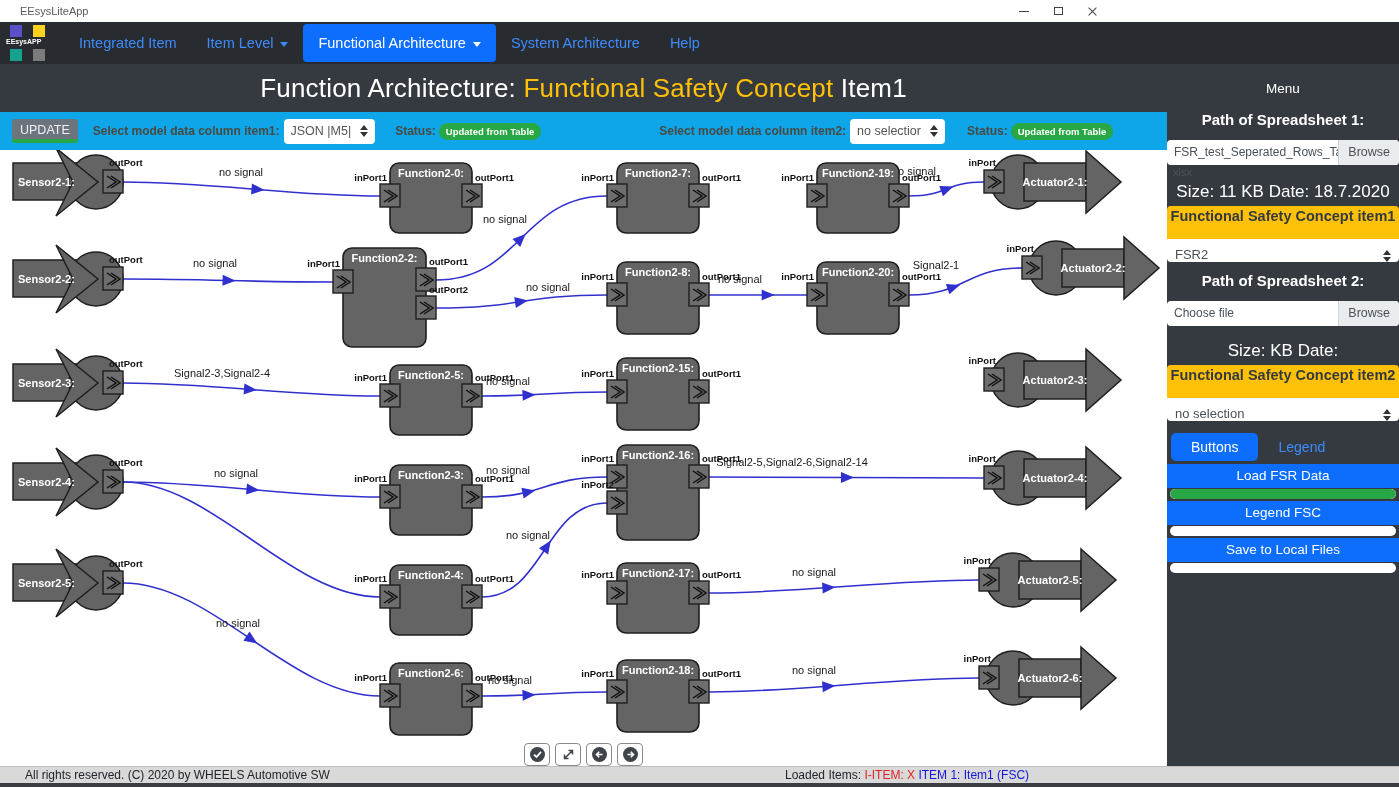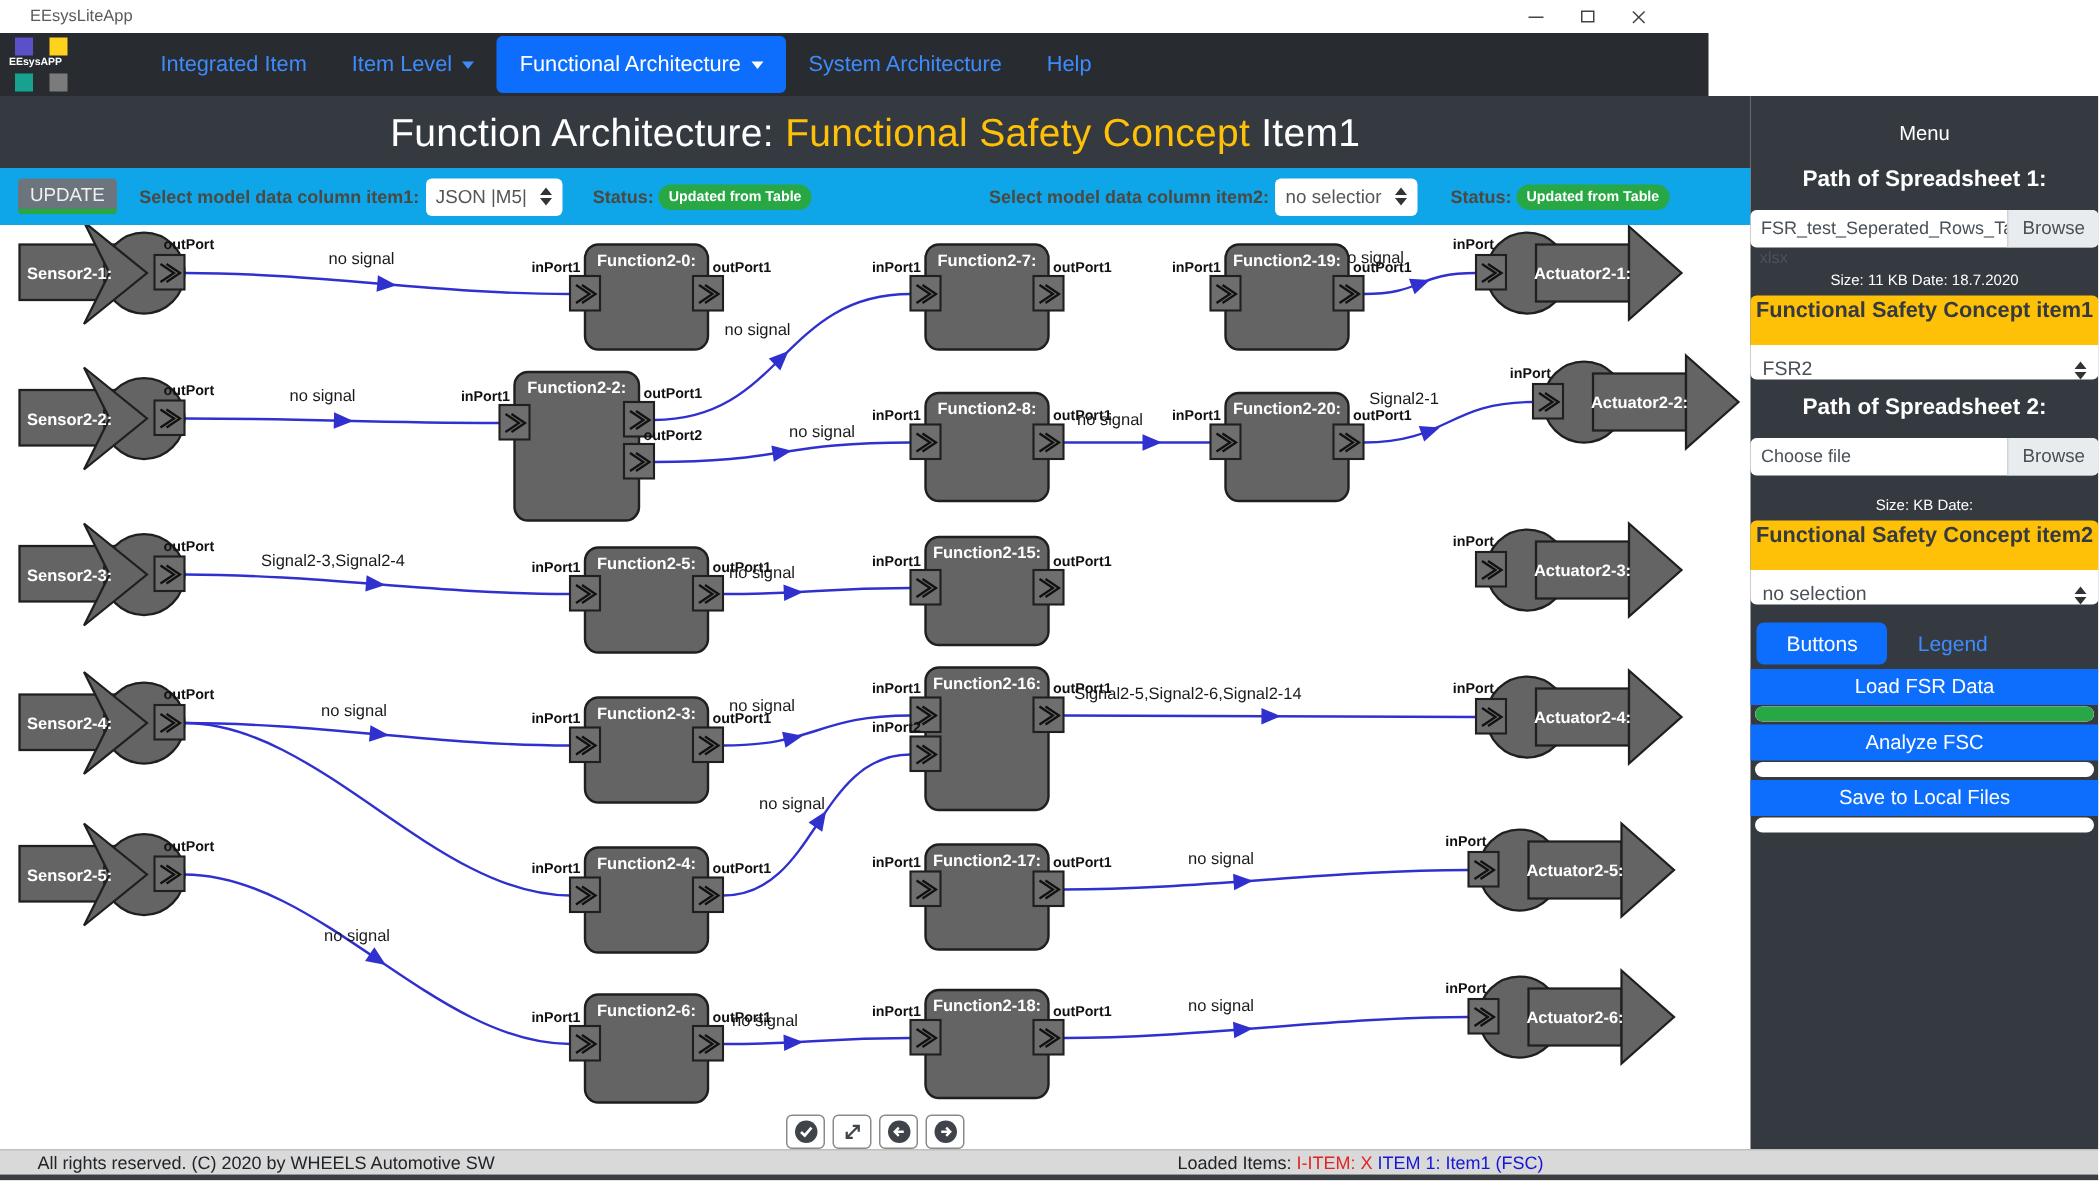--- a/index.html
+++ b/index.html
@@ -13,21 +13,21 @@
   .wincontrols { position:absolute; right:8px; top:0; height:22px; display:flex; }
   .winbtn { width:34px; height:22px; display:flex; align-items:center; justify-content:center; position:relative; }
   .min-glyph { width:10px; height:1px; background:#444; display:block; }
   .max-glyph { width:9px; height:8px; border:1px solid #444; display:block; }
   .close-glyph { position:relative; width:11px; height:11px; display:block; }
   .close-glyph::before, .close-glyph::after { content:""; position:absolute; left:5px; top:0; width:1px; height:11px; background:#444; }
   .close-glyph::before { transform:rotate(45deg); }
   .close-glyph::after { transform:rotate(-45deg); }
 
   
-  .navbar { position:absolute; top:22px; left:0; width:1139px; height:42px; background:#282c31; display:flex; align-items:center;gap:28px; }
+  .navbar { position:absolute; top:22px; left:0; width:1399px; height:42px; background:#282c31; display:flex; align-items:center; }
   .logo { position:relative; width:48px; height:38px; margin-left:6px; flex:none; }
   .logo .sq { position:absolute; width:12px; height:12px; }
   .sq-purple { left:4px; top:1px;  background:#5a50c8; }
   .sq-yellow { left:27px; top:1px; background:#ffd21e; }
   .sq-teal   { left:4px; top:25px; background:#17a28f; }
   .sq-gray   { left:27px; top:25px;background:#7b7b7b; }
   .logo .logotext { position:absolute; left:0; top:14px; font-size:7px; font-weight:bold; color:#fff; letter-spacing:0; }
   .navitems { display:flex; align-items:center; margin-left:10px; }
   .navitem { color:#3d8bfd; font-size:14.5px; padding:11px 15px; cursor:pointer; white-space:nowrap; }
   .navitem.active { background:#0d6efd; color:#fff; border-radius:4px; }
@@ -68,21 +68,21 @@
   .bottomstrip { position:absolute; top:783px; left:0; width:1399px; height:4px; background:#3a3e42; }
 
   
   .sidebar { position:absolute; top:64px; left:1167px; width:232px; height:702px; background:#343a40; color:#fff; }
   .menu { text-align:center; padding:17px 0 15px 0; font-size:13.5px; cursor:pointer; }
   .sheethead { text-align:center; font-size:15px; font-weight:bold; margin-bottom:12px; }
   .filegroup { display:flex; height:25px; background:#fff; border-radius:4px; overflow:hidden; cursor:pointer; }
   .fileval { flex:1; font-size:12px; color:#495057; padding:5px 0 0 7px; white-space:nowrap; overflow:hidden; }
   .browse { background:#e9ecef; border-left:1px solid #ced4da; font-size:12.5px; color:#495057; padding:5px 9px 0 9px; flex:none; }
   .remnant { font-size:11px; color:#4c5257; margin:1px 0 0 6px; height:13px; }
-  .sizetext { text-align:center; font-size:10px; margin:3px 0 4px 0; }
+  .sizetext { text-align:center; font-size:17px; margin:3px 0 4px 0; }
   .ybar { background:#ffc107; color:#343a40; font-weight:bold; font-size:14.5px; text-align:center; padding:2px 0 15px 0; border-radius:4px 4px 0 0; }
   .ssel { background:#fff; color:#495057; font-size:13px; height:23px; display:flex; align-items:flex-end; justify-content:space-between; padding:0 8px; border-radius:0 0 4px 4px; cursor:pointer; }
   .gap10 { height:10px; } .gap12 { height:12px; }
   .tabs { display:flex; align-items:center; margin:12px 0 3px 4px; }
   .tab { font-size:14px; padding:6px 20px; cursor:pointer; }
   .tab-active { background:#0d6efd; color:#fff; border-radius:5px; }
   .tab-idle { color:#3d8bfd; }
   .actbtn { background:#0d6efd; color:#fff; text-align:center; font-size:13.5px; padding:4px 0 5px 0; margin-top:1px; cursor:pointer; }
   .ptrack { height:10px; background:#fff; border-radius:5px; margin:1px 3px 2px 3px; overflow:hidden; }
   .pfill { height:100%; background:#28a745; border-radius:5px; }
@@ -516,21 +516,21 @@
 
     <div class="tabs">
       <div class="tab tab-active">Buttons</div>
       <div class="tab tab-idle">Legend</div>
     </div>
 
     <div class="actbtn">Load FSR Data</div>
     <div class="ptrack">
         <div class="pfill" style="width: 100%;"></div>
       </div>
-    <div class="actbtn">Analyze FSC</div>
+    <div class="actbtn">Legend FSC</div>
     <div class="ptrack">
         <div class="pfill" style="width: 0%;"></div>
       </div>
     <div class="actbtn">Save to Local Files</div>
     <div class="ptrack">
         <div class="pfill" style="width: 0%;"></div>
       </div>
   </div>
 
 </div>

